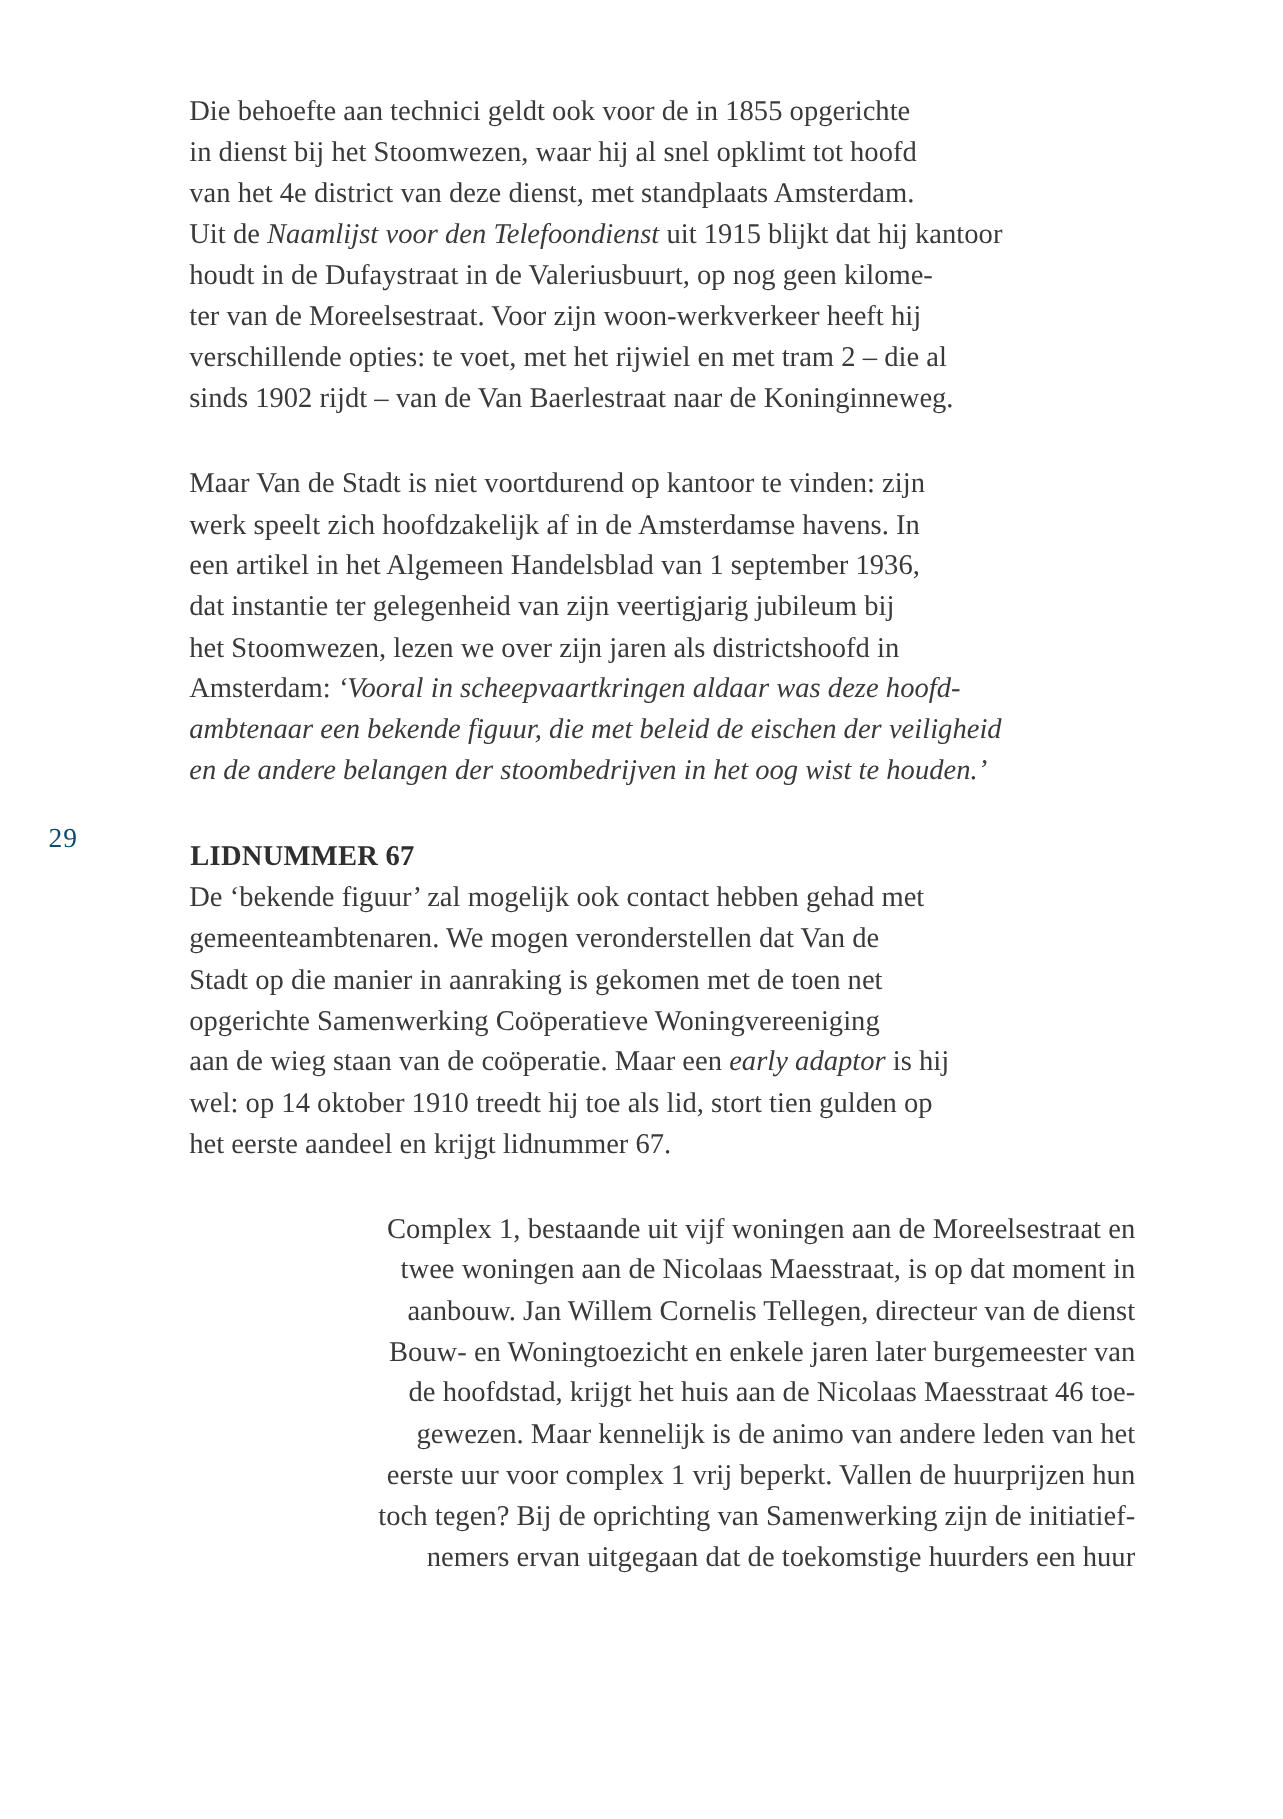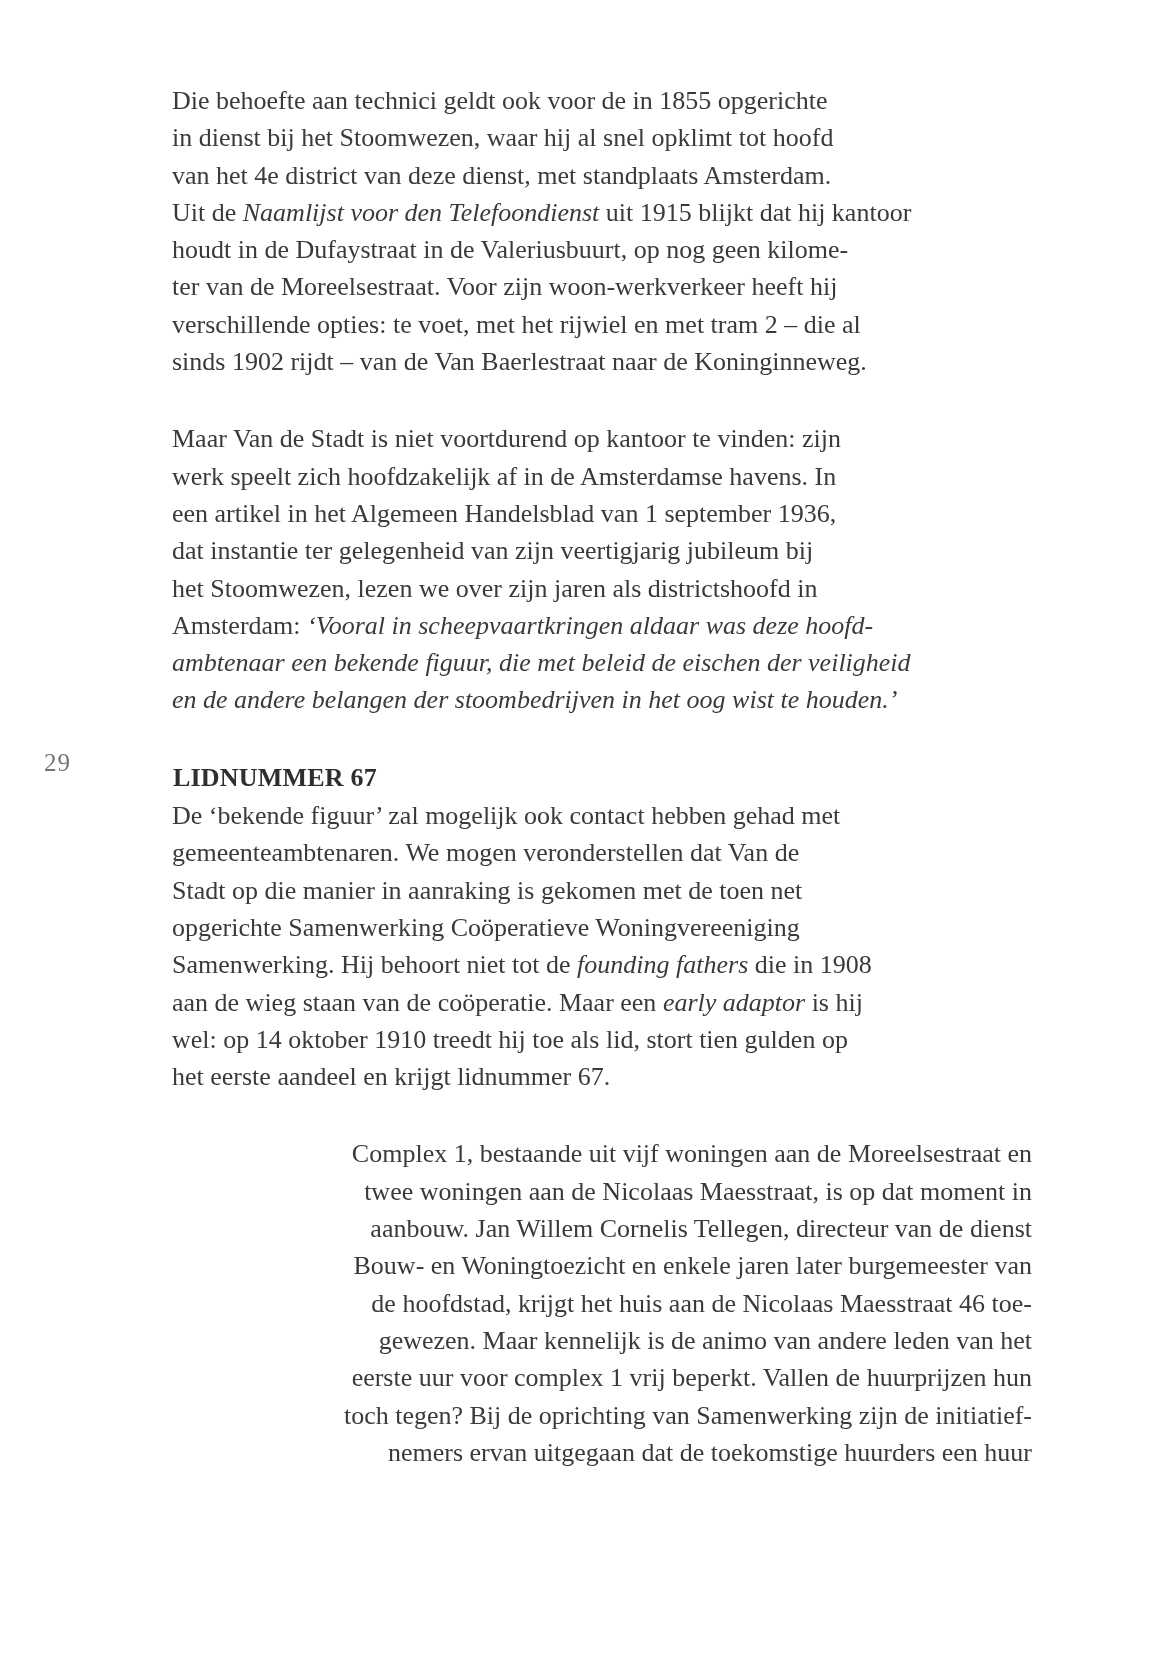--- a/index.html
+++ b/index.html
@@ -54,21 +54,21 @@
     font-family: Liberation Serif, serif;
   }
   .line em {
     font-style: italic;
   }
 </style>
 </head>
 <body>
 
 <div class="page">
-  <div class="page-number" style="color: #737373;">29</div>
+  <div class="page-number" style="color: #0c4a6e;">29</div>
   <div class="text-block">
       <div class="para">
         <div class="line"><span>Die behoefte aan technici geldt ook voor de in 1855 opgerichte</span></div>
         <div class="line"><span>in dienst bij het Stoomwezen, waar hij al snel opklimt tot hoofd</span></div>
         <div class="line"><span>van het 4e district van deze dienst, met standplaats Amsterdam.</span></div>
         <div class="line"><span>Uit de </span><em>Naamlijst voor den Telefoondienst</em><span> uit 1915 blijkt dat hij kantoor</span></div>
         <div class="line"><span>houdt in de Dufaystraat in de Valeriusbuurt, op nog geen kilome-</span></div>
         <div class="line"><span>ter van de Moreelsestraat. Voor zijn woon-werkverkeer heeft hij</span></div>
         <div class="line"><span>verschillende opties: te voet, met het rijwiel en met tram 2 – die al</span></div>
         <div class="line"><span>sinds 1902 rijdt – van de Van Baerlestraat naar de Koninginneweg.</span></div>
@@ -82,21 +82,20 @@
         <div class="line"><span>Amsterdam: </span><em>‘Vooral in scheepvaartkringen aldaar was deze hoofd-</em></div>
         <div class="line"><em>ambtenaar een bekende figuur, die met beleid de eischen der veiligheid</em></div>
         <div class="line"><em>en de andere belangen der stoombedrijven in het oog wist te houden.’</em></div>
       </div>
       <div class="heading">LIDNUMMER 67</div>
       <div class="para">
         <div class="line"><span>De ‘bekende figuur’ zal mogelijk ook contact hebben gehad met</span></div>
         <div class="line"><span>gemeenteambtenaren. We mogen veronderstellen dat Van de</span></div>
         <div class="line"><span>Stadt op die manier in aanraking is gekomen met de toen net</span></div>
         <div class="line"><span>opgerichte Samenwerking Coöperatieve Woningvereeniging</span></div>
-        <div class="line"><span>Samenwerking. Hij behoort niet tot de </span><em>founding fathers</em><span> die in 1908</span></div>
         <div class="line"><span>aan de wieg staan van de coöperatie. Maar een </span><em>early adaptor</em><span> is hij</span></div>
         <div class="line"><span>wel: op 14 oktober 1910 treedt hij toe als lid, stort tien gulden op</span></div>
         <div class="line"><span>het eerste aandeel en krijgt lidnummer 67.</span></div>
       </div>
       <div class="para">
         <div class="line"><span>Complex 1, bestaande uit vijf woningen aan de Moreelsestraat en</span></div>
         <div class="line"><span>twee woningen aan de Nicolaas Maesstraat, is op dat moment in</span></div>
         <div class="line"><span>aanbouw. Jan Willem Cornelis Tellegen, directeur van de dienst</span></div>
         <div class="line"><span>Bouw- en Woningtoezicht en enkele jaren later burgemeester van</span></div>
         <div class="line"><span>de hoofdstad, krijgt het huis aan de Nicolaas Maesstraat 46 toe-</span></div>

